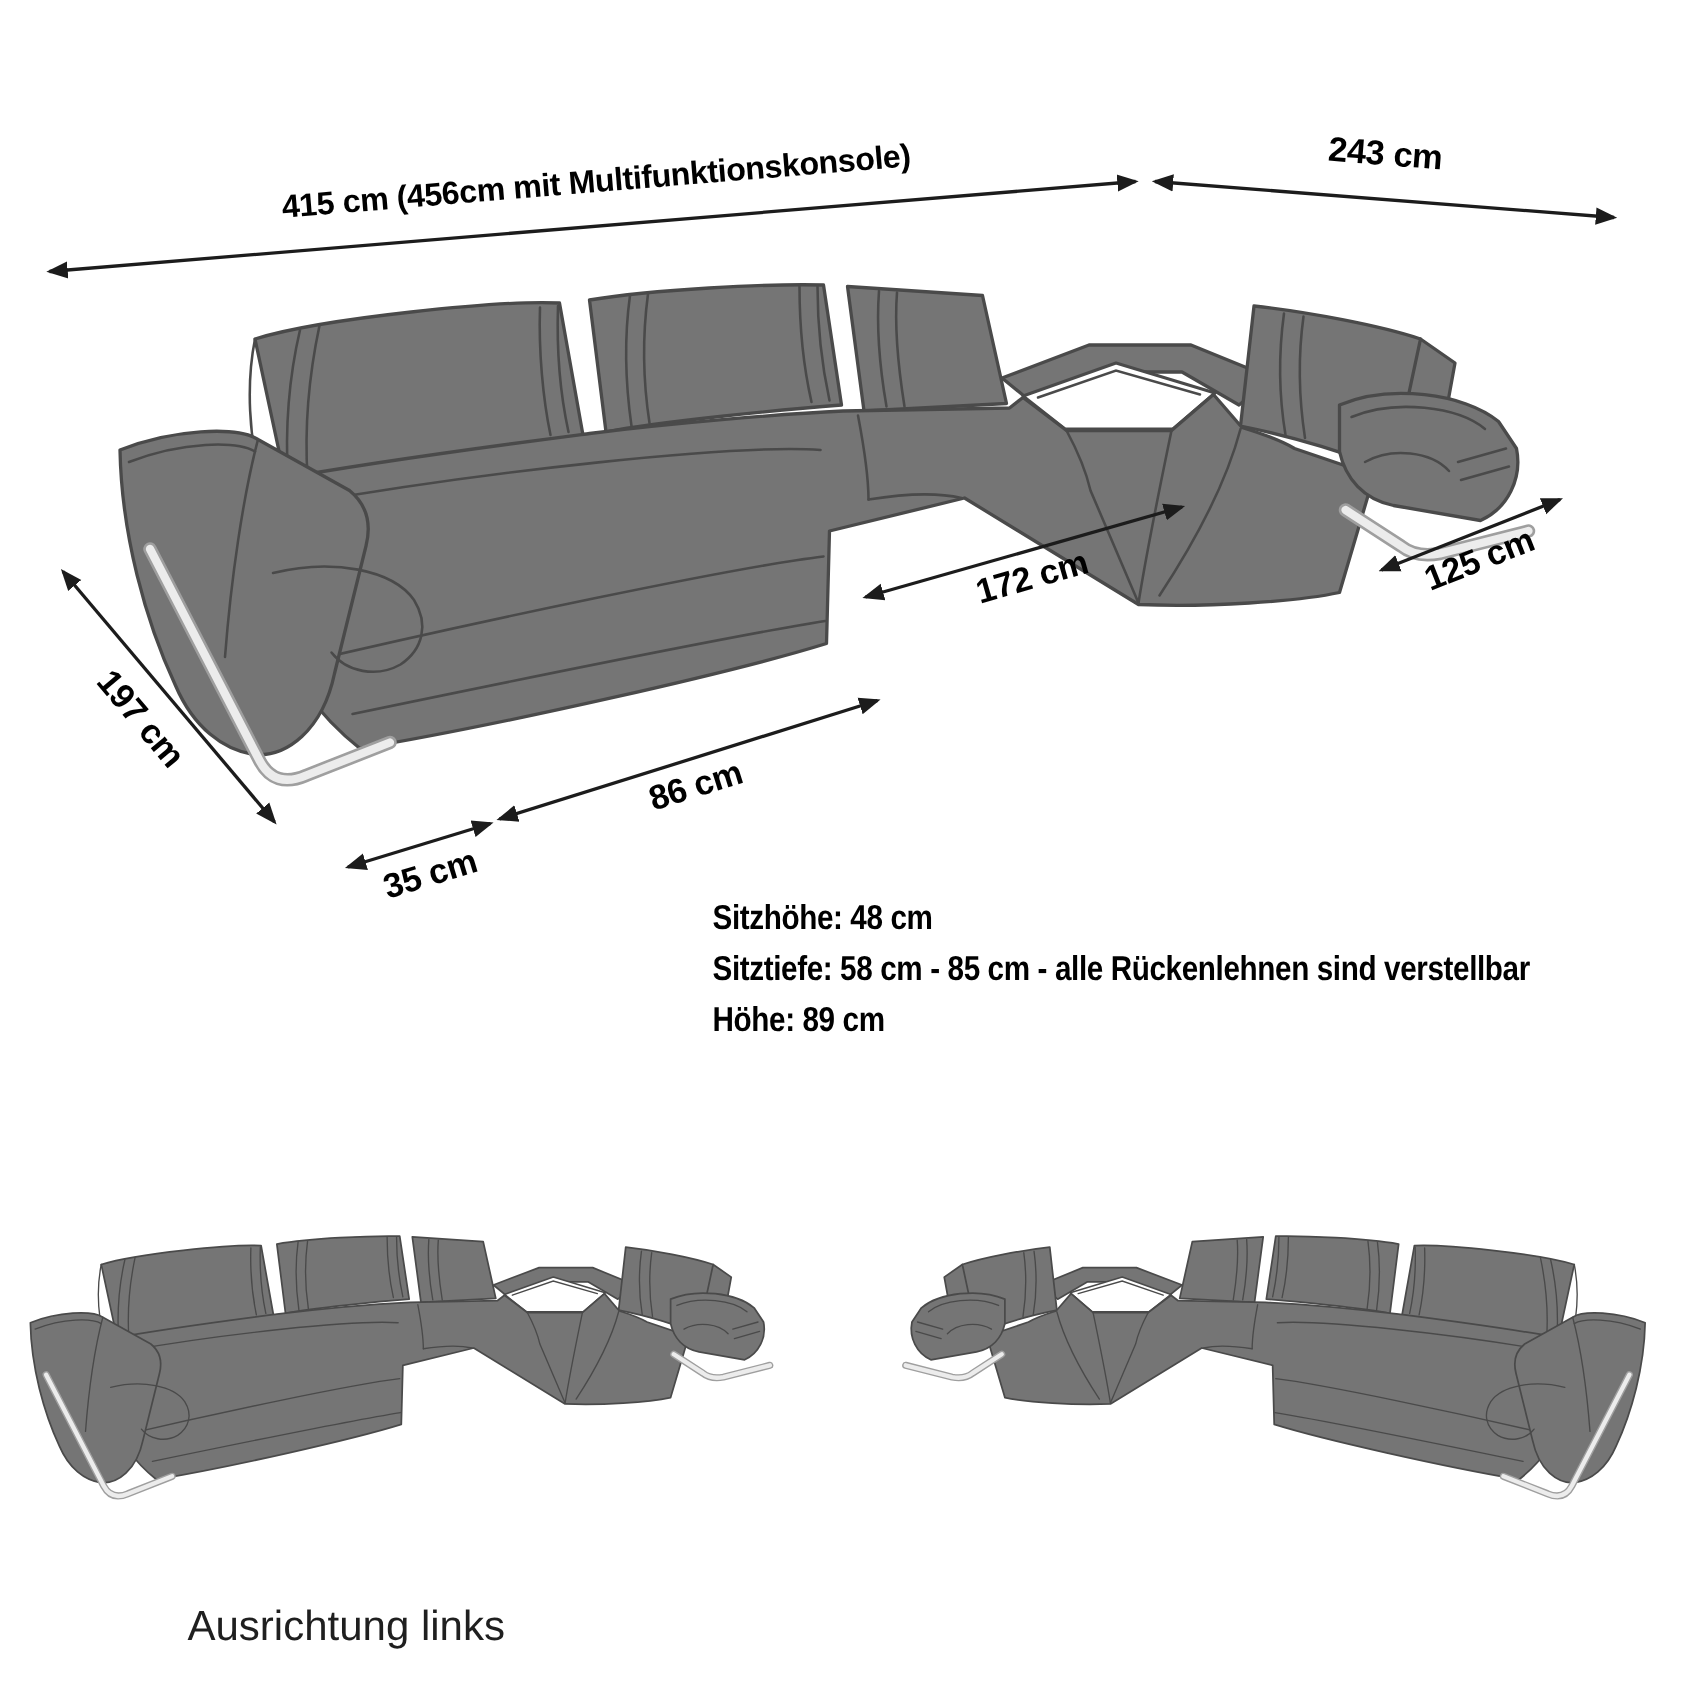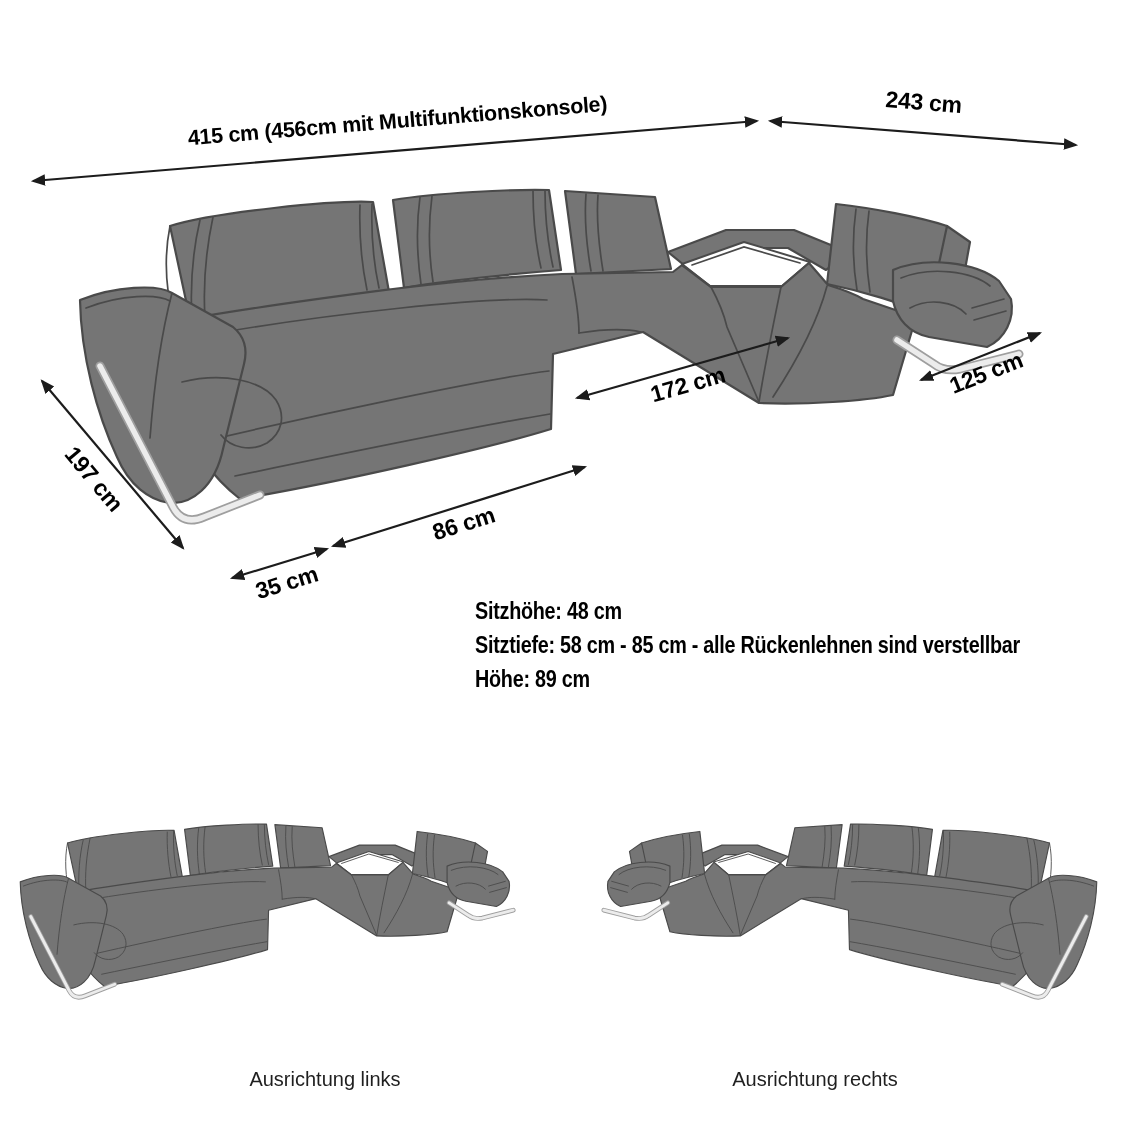--- a/index.html
+++ b/index.html
@@ -18,22 +18,22 @@
   .dim-label{font-family:"Liberation Sans",sans-serif;font-size:23px;font-weight:700;letter-spacing:-0.3px;fill:var(--text,#000);}
   .dim-label--long{font-size:21.5px;}
   .arrowhead{fill:var(--dimension-line,#1c1c1c);}
 
   
   .specs{position:absolute;left:475px;top:594px;color:var(--text,#000);
          font-size:23px;font-weight:700;letter-spacing:-0.3px;line-height:34px;
          transform:scaleX(0.86);transform-origin:left top;white-space:nowrap;}
 
   
-  .caption{position:absolute;top:1068px;width:400px;text-align:center;
-           color:var(--caption,#1f1f1f);font-size:20px;font-weight:400;}
+  .caption{position:absolute;top:1068px;width:400px;
+           color:var(--caption,#1f1f1f);font-size:28px;font-weight:400;}
   .caption--left{left:125px;}
   .caption--right{left:615px;}
 </style>
 </head>
 <body>
 
 <div class="canvas">
 
   <svg width="1134" height="1134" viewBox="0 0 1134 1134">
     <defs>
@@ -157,15 +157,14 @@
 
   
   <div class="specs">
     <div>Sitzhöhe: 48 cm</div>
     <div>Sitztiefe: 58 cm - 85 cm - alle Rückenlehnen sind verstellbar</div>
     <div>Höhe: 89 cm</div>
   </div>
 
   
   <div class="caption caption--left">Ausrichtung links</div>
-  <div class="caption caption--right">Ausrichtung rechts</div>
 
 </div>
 
 </body></html>

